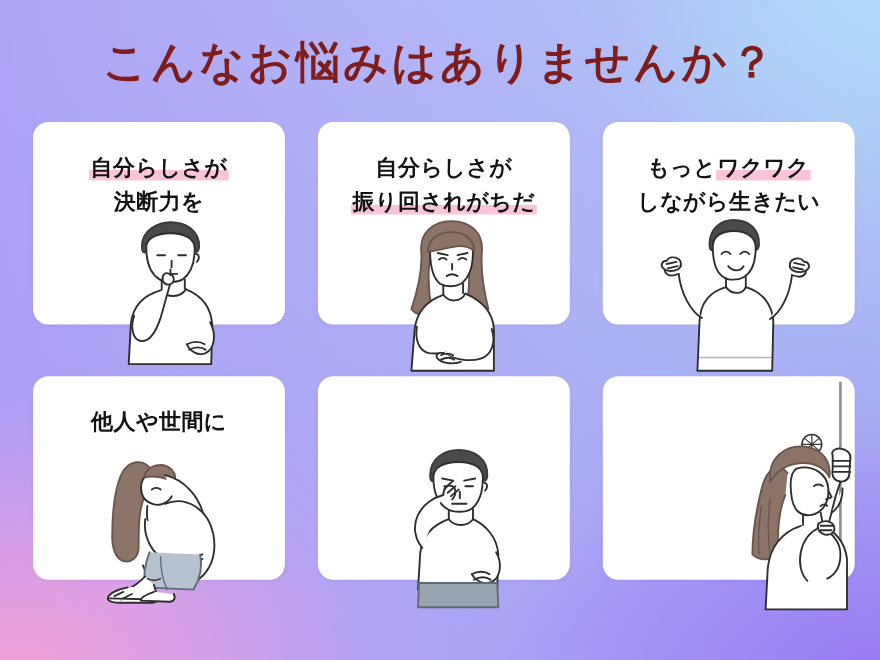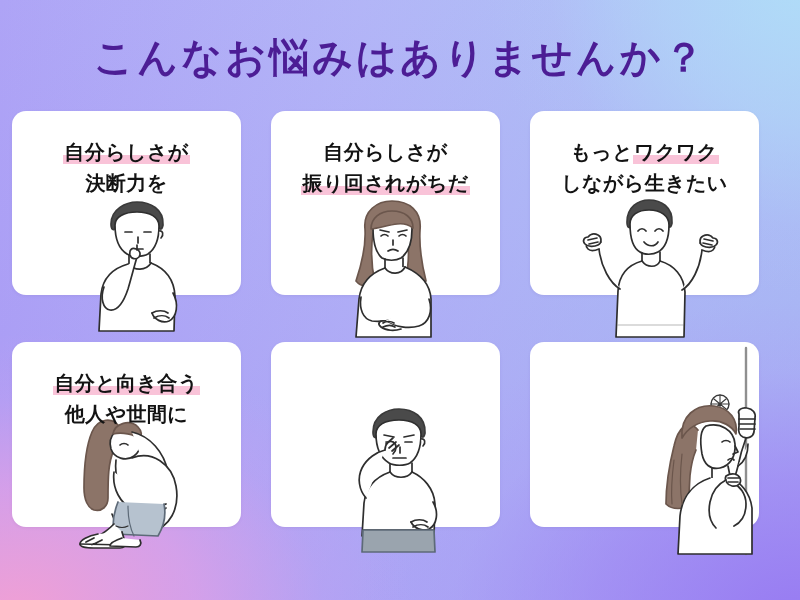--- a/index.html
+++ b/index.html
@@ -59,30 +59,30 @@
   
   .title {
     position: absolute;
     top: 30px;
     left: 0;
     width: 800px;
     text-align: center;
     font-size: 40px;
     line-height: 54px;
     font-weight: 700;
-    color: #4c1d95;
+    color: #7f1d1d;
     letter-spacing: 3px;
     white-space: nowrap;
   }
 
   
   .grid {
     position: absolute;
     top: 111px;
-    left: 12px;
+    left: 30px;
     width: 746px;
     display: grid;
     grid-template-columns: repeat(3, 229px);
     grid-template-rows: 184px 185px;
     column-gap: 30px;
     row-gap: 47px;
   }
 
   .card {
     position: relative;
@@ -257,21 +257,20 @@
           <path d="M147 44 L138 42 M146 48 L137 46"></path>
 
           <path d="M52 128 L117 128" stroke-width="1.2" opacity="0.35"></path>
         </g>
       </svg>
     </div>
   </div>
 
   <div class="card">
     <div class="card-text">
-      <span class="ln"><span class="hl">自分と向き合う</span></span>
       <span class="ln"><span>他人や世間に</span></span>
     </div>
     <div class="figure fig-c4">
       <svg viewBox="0 0 158 146" width="158" height="146">
         <g fill="none" stroke="#2e2e2e" stroke-width="1.7" stroke-linecap="round" stroke-linejoin="round">
 
           <path d="M62 22 C55 10 40 12 34 26 C28 40 26 62 26 82 C26 94 30 102 36 104 C44 106 50 100 50 92 C50 74 50 56 56 44 C60 36 66 30 62 22 Z" fill="#8c7468" stroke="#6b564c"></path>
 
           <path d="M57 26 C62 18 74 17 80 24 C86 31 84 44 76 50 C68 56 56 52 53 43 C51 36 53 30 57 26 Z" fill="#ffffff"></path>
 

